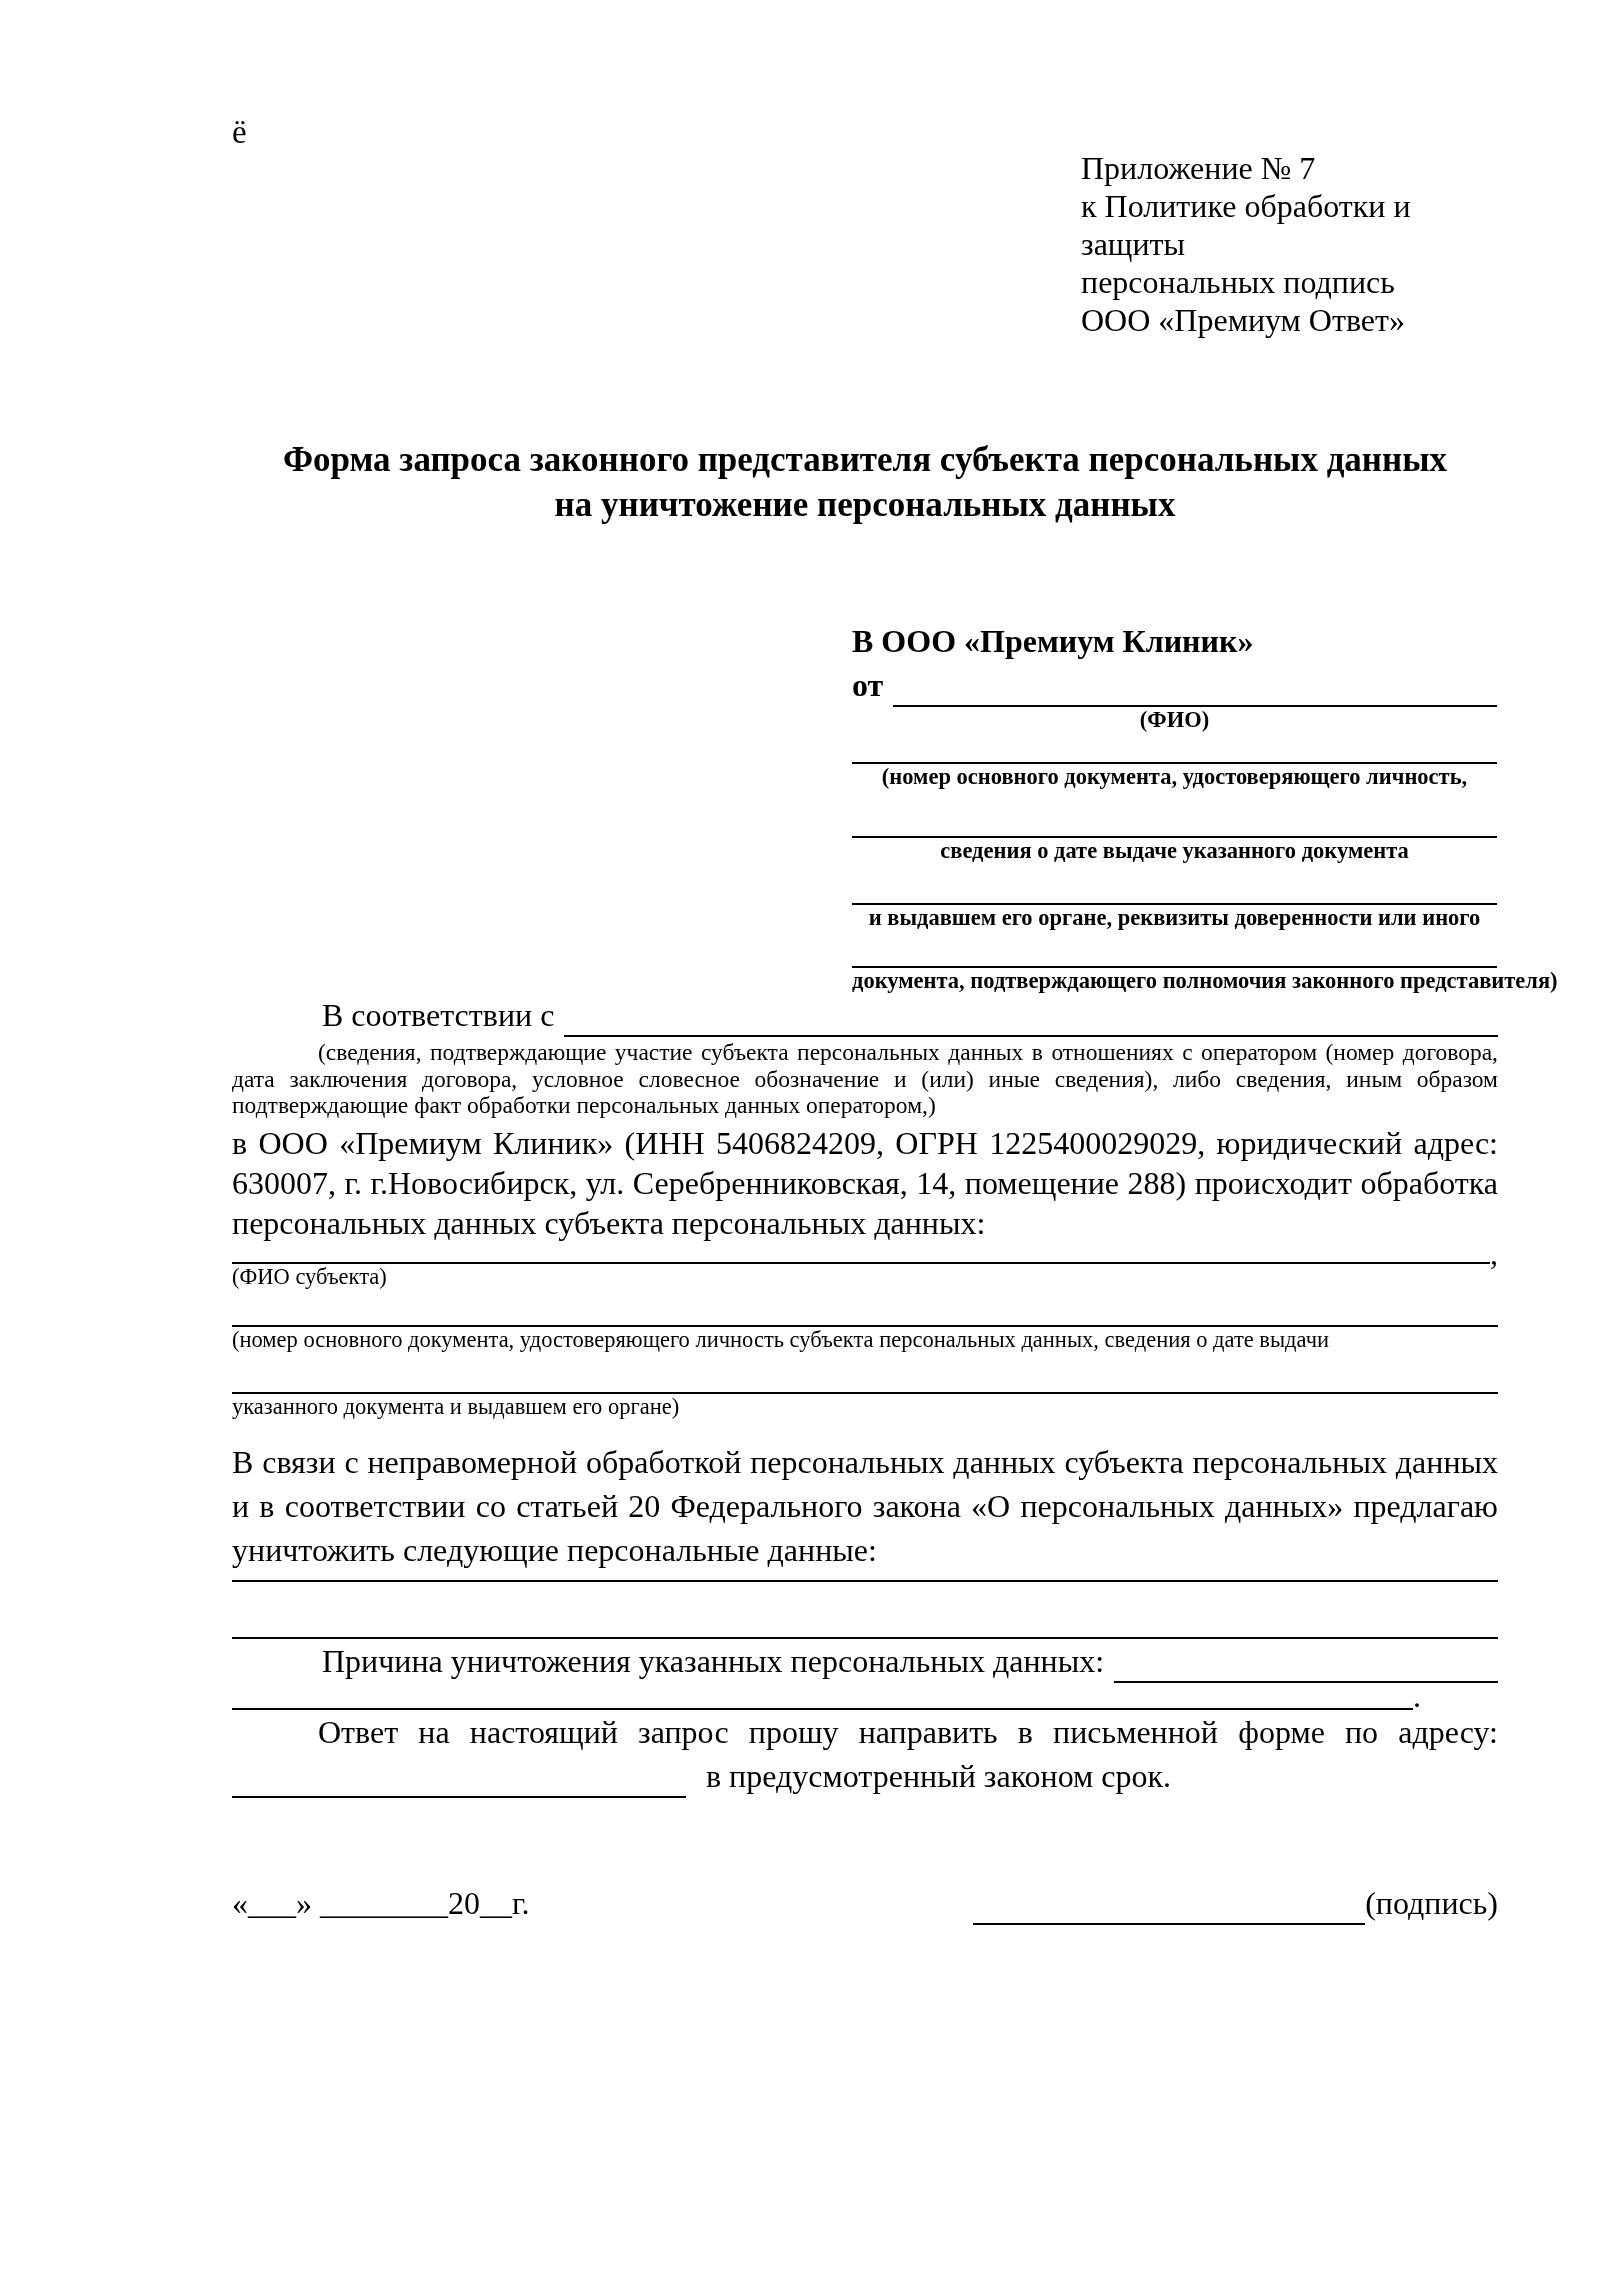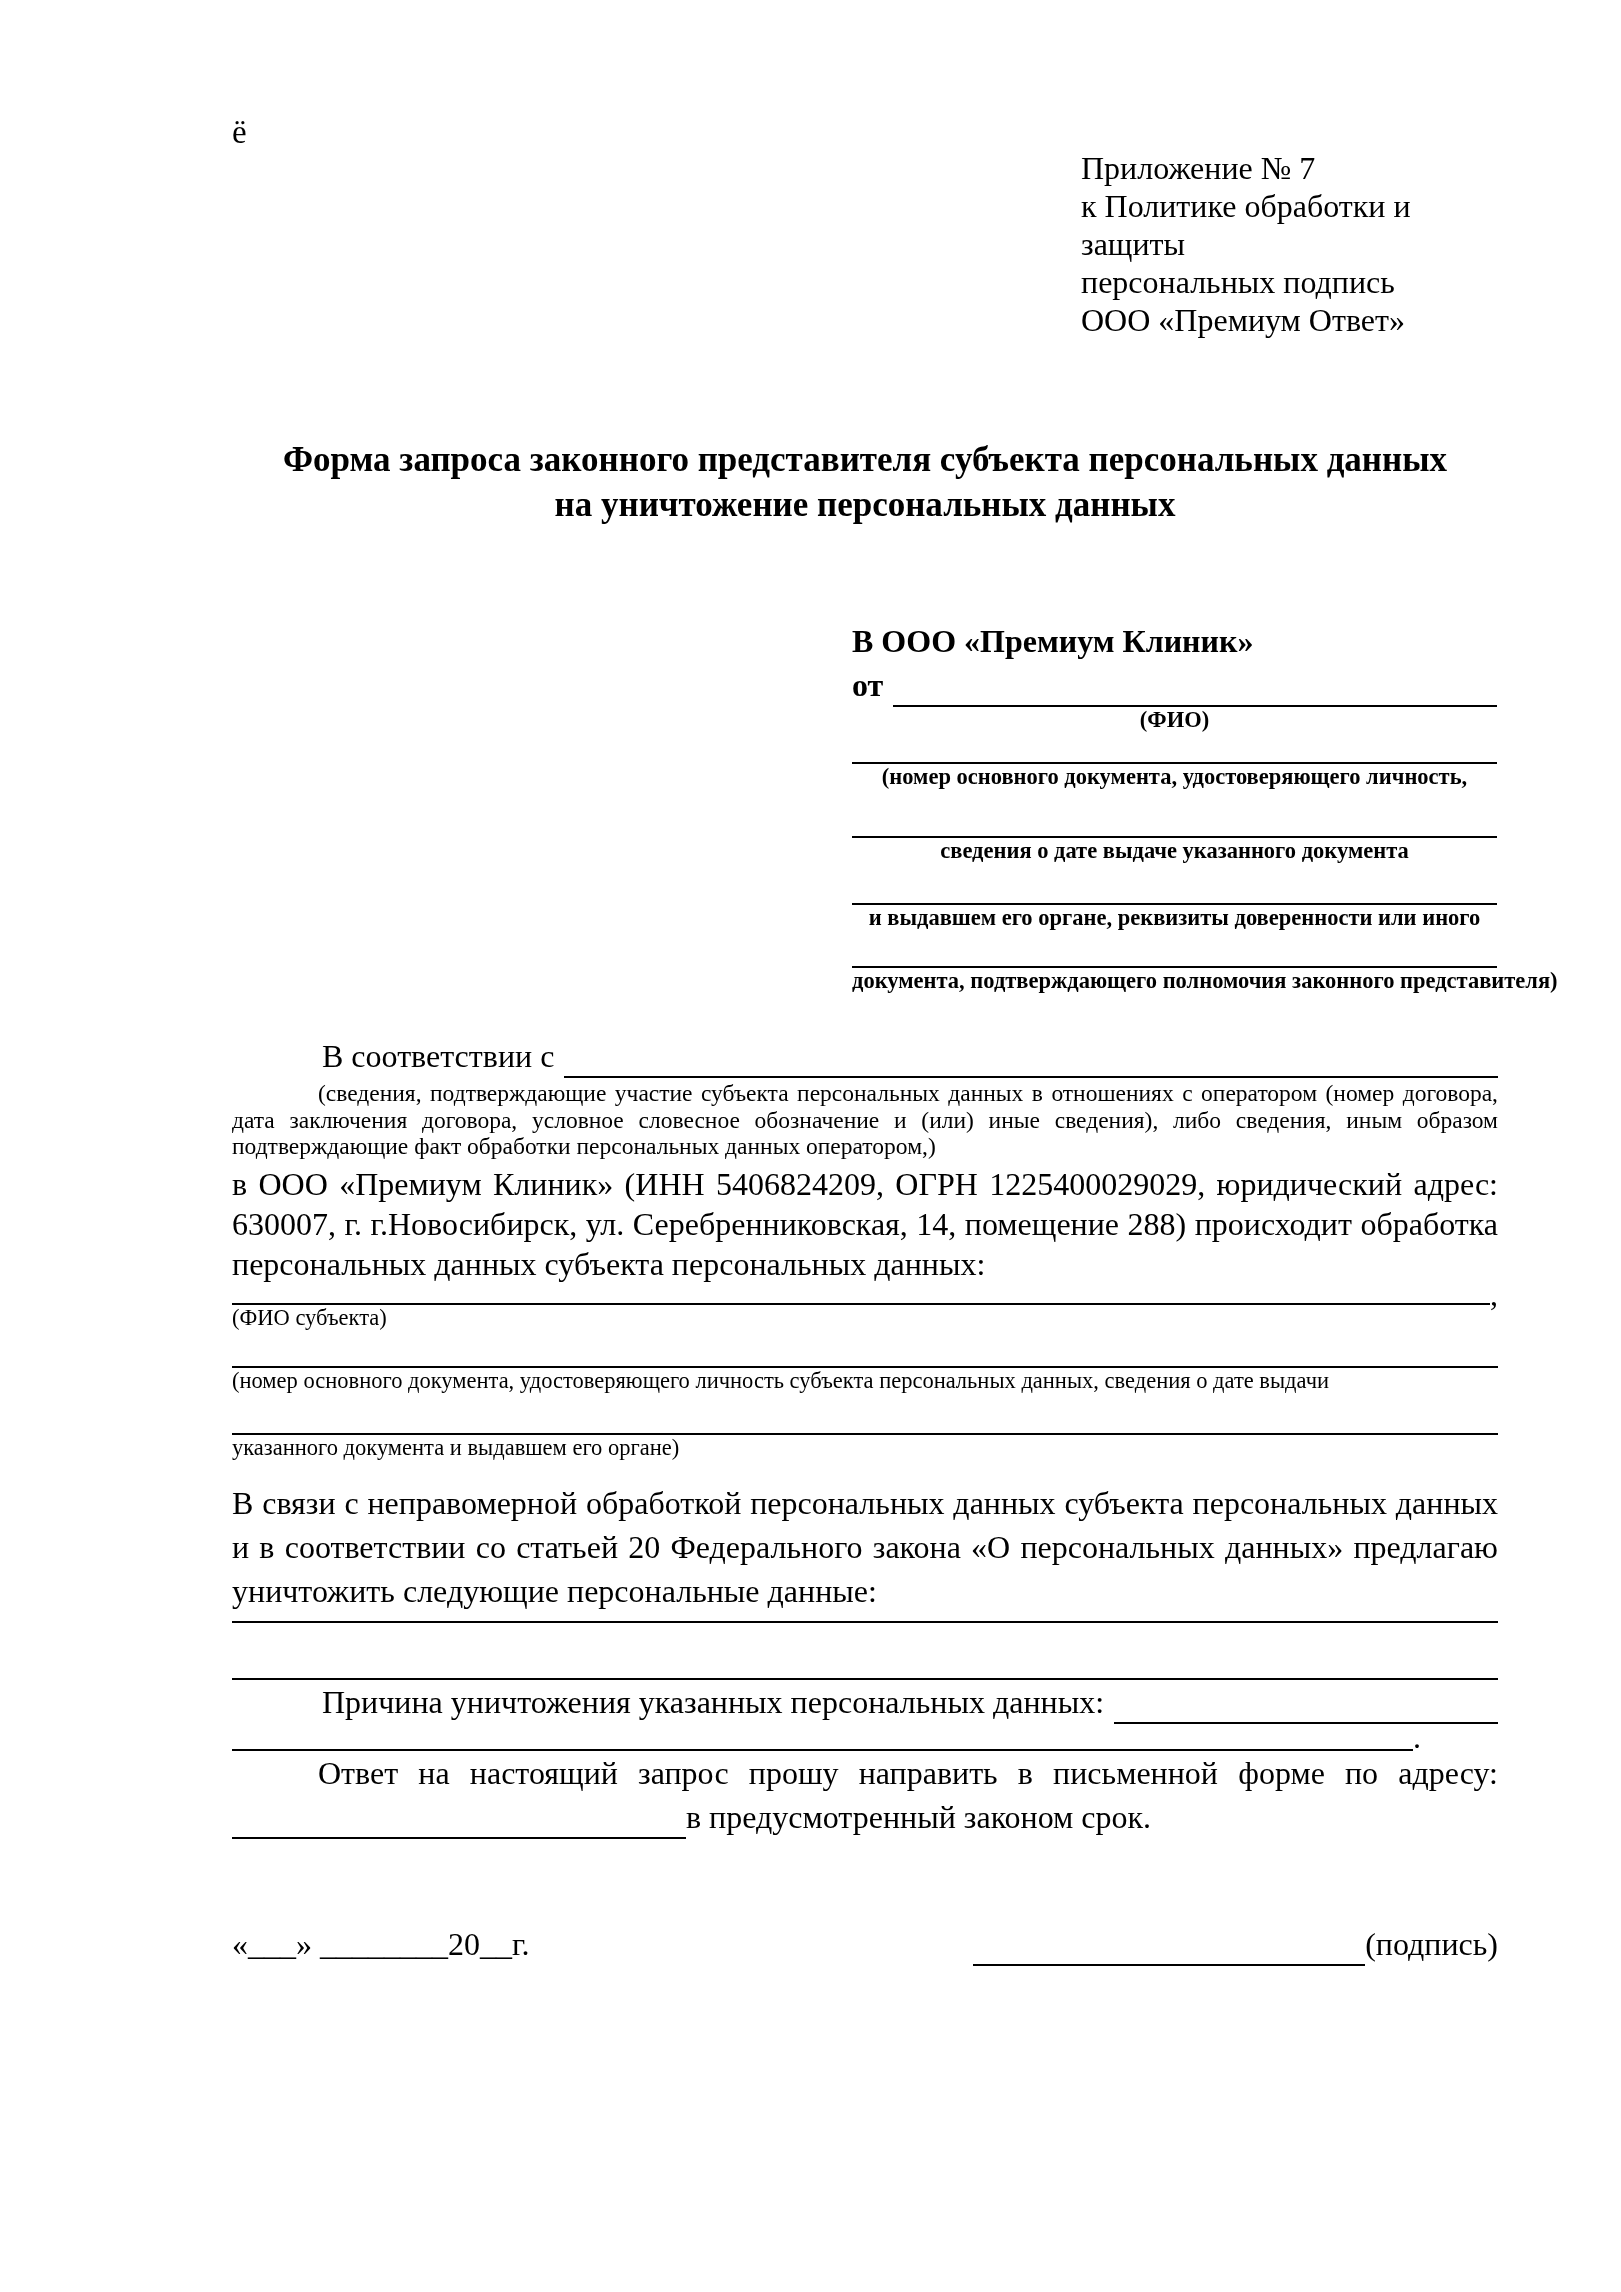--- a/index.html
+++ b/index.html
@@ -23,38 +23,38 @@
   .fill{flex:1;border-bottom:2.9px solid #000;margin-left:9.8px;}
   .cap{font-size:22.5px;line-height:25.5px;text-align:center;}
   .cap-wide{white-space:nowrap;}
   .aline{border-bottom:2.9px solid #000;}
   .a1{margin-top:5.9px;height:23.5px;}
   .a2{margin-top:21.6px;height:25.5px;}
   .a3{margin-top:13.7px;height:25.5px;}
   .a4{margin-top:9.8px;height:25.5px;}
 
   .body-sec{font-size:32px;}
-  .acc{margin-top:41px;height:44px;display:flex;align-items:stretch;line-height:44px;}
+  .acc{height:44px;display:flex;align-items:stretch;line-height:44px;}
   .acc .lbl{padding-left:90px;white-space:nowrap;}
   .note{margin-top:2px;font-size:23.5px;line-height:26.5px;text-align:justify;text-indent:86px;}
   .par{margin-top:3.9px;line-height:40px;text-align:justify;}
   .par2{margin-top:21px;line-height:44px;text-align:justify;}
   .commarow{display:flex;align-items:flex-end;height:21.6px;line-height:21.6px;}
   .commarow .fill{margin-left:0;}
   .capc{font-size:22.5px;line-height:25.5px;text-align:left;}
   .bline1{border-bottom:2.9px solid #000;margin-top:11.8px;height:23.5px;}
   .bline2{border-bottom:2.9px solid #000;margin-top:13.7px;height:25.5px;}
   .blank1{border-bottom:2.9px solid #000;height:7.8px;}
   .blank2{border-bottom:2.9px solid #000;height:55px;}
   .reason{display:flex;height:44px;line-height:44px;margin-top:0;}
   .reason .lbl{padding-left:90px;white-space:nowrap;}
   .periodrow{display:flex;align-items:flex-end;height:26.5px;line-height:26.5px;width:1189px;}
   .periodrow .fill{margin-left:0;}
   .ans1{height:44px;line-height:44px;text-align:justify;text-align-last:justify;text-indent:86px;white-space:nowrap;}
-  .ans2{display:flex;height:44px;line-height:44px;}
+  .ans2{display:flex;height:44px;line-height:44px;gap:20px;}
   .ulfix{display:inline-block;border-bottom:2.9px solid #000;}
   .addrline{width:454px;}
   .footer{margin-top:83px;display:flex;justify-content:space-between;align-items:flex-end;height:44px;line-height:44px;}
   .sig{display:flex;align-items:flex-end;}
   .sigline{width:392px;height:39px;border-bottom:2.9px solid #000;}
 </style>
 </head>
 <body>
 
 <div class="page">

